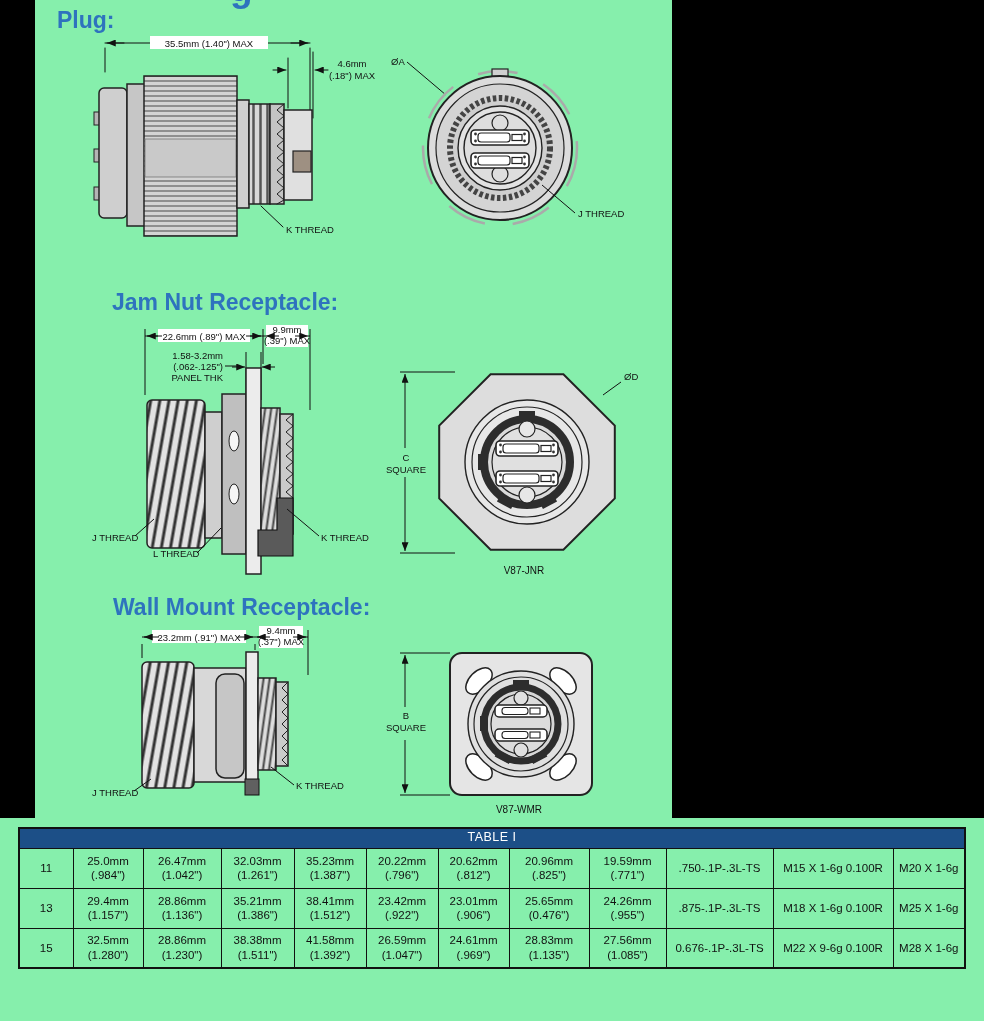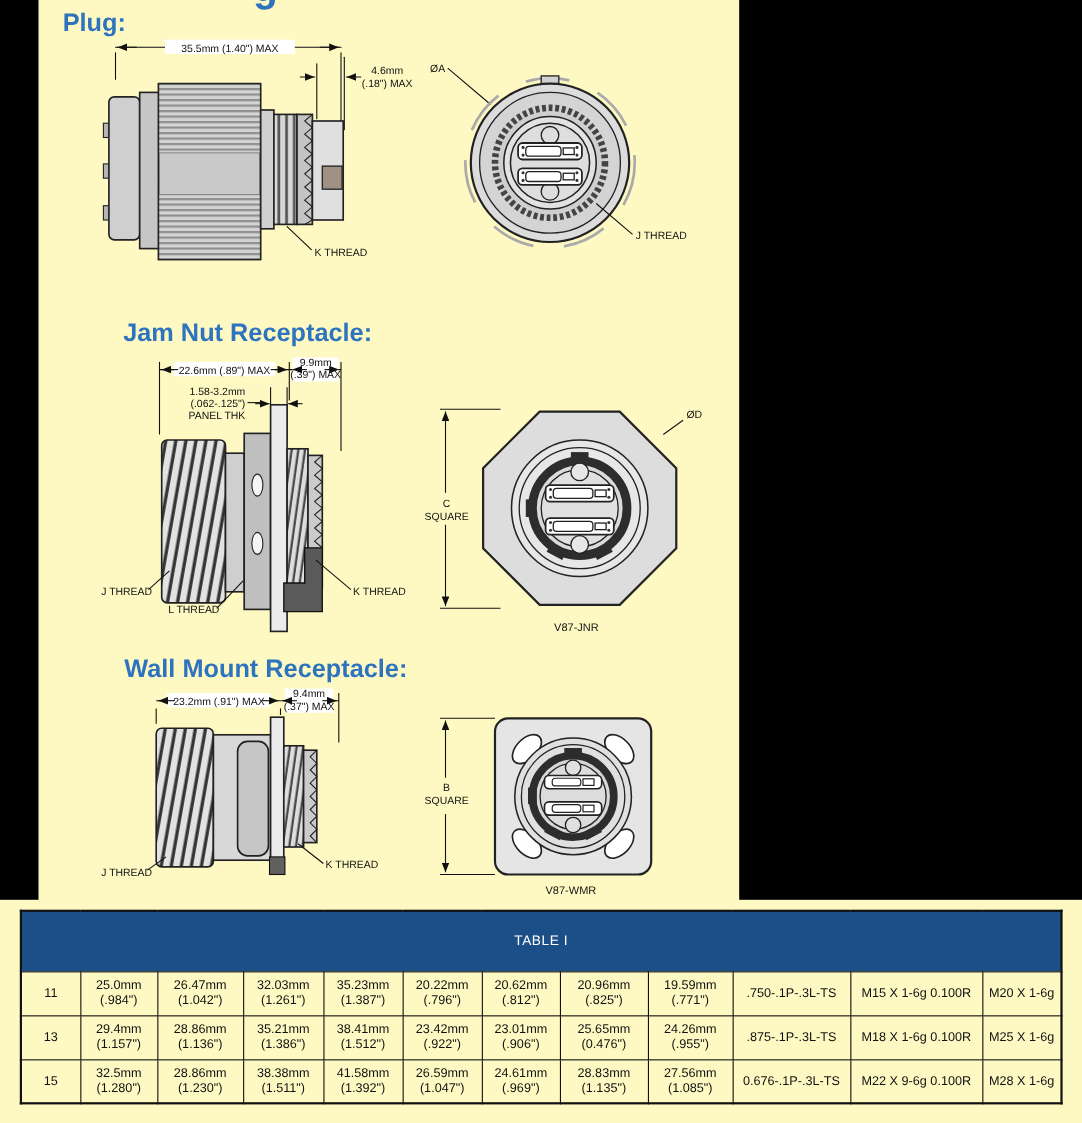--- a/index.html
+++ b/index.html
@@ -1,35 +1,35 @@
 <!DOCTYPE html>
 <html><head>
 <meta charset="utf-8">
 <style>
   html,body{margin:0;padding:0;background:#fff;}
-  .page{position:relative;width:984px;height:1021px;background:#fef9c3;overflow:hidden;
+  .page{position:relative;width:984px;height:1021px;background:#86efac;overflow:hidden;
         font-family:"Liberation Sans",sans-serif;color:#111;}
   .bar{position:absolute;top:0;background:#000;}
   .bar-left{left:0;width:35px;height:818px;}
   .bar-right{left:672px;width:312px;height:818px;}
   .clip-frag{position:absolute;left:220px;top:0;width:48px;height:9px;overflow:hidden;}
   .clip-frag span{display:block;font-size:37px;font-weight:700;color:#2E73BE;margin-top:-32px;padding-left:10px;}
   .sec-title{position:absolute;font-size:23px;font-weight:700;color:#2E73BE;line-height:1;white-space:nowrap;}
   .h-plug{left:57px;top:9px;}
   .h-jam{left:112px;top:291px;}
   .h-wall{left:113px;top:596px;}
   svg.draw{position:absolute;left:0;top:0;}
   svg.draw text{font-family:"Liberation Sans",sans-serif;font-size:9.5px;fill:#111;}
   svg.draw text.cap{font-size:10px;}
   .dim-table{position:absolute;left:18px;top:827px;width:946px;border-collapse:collapse;
              table-layout:fixed;border:2px solid #111;font-size:11.5px;color:#111;}
   .dim-table th,.dim-table td{border:1.5px solid #111;text-align:center;vertical-align:middle;
              white-space:pre-line;padding:2px 1px;line-height:1.25;font-weight:400;}
   .dim-table tr.title-row{height:20px;}
-  .dim-table tr.title-row th{background:#1C4F87;color:#fff;font-size:12.5px;letter-spacing:.5px;padding:19px;}
+  .dim-table tr.title-row th{background:#1C4F87;color:#fff;font-size:12.5px;letter-spacing:.5px;padding:1px;}
   .dim-table tr.head-row{height:40px;}
   .dim-table tbody tr{height:40px;}
 </style>
 </head>
 <body>
 
 <div class="page">
 
   <div class="bar bar-left"></div>
   <div class="bar bar-right"></div>

